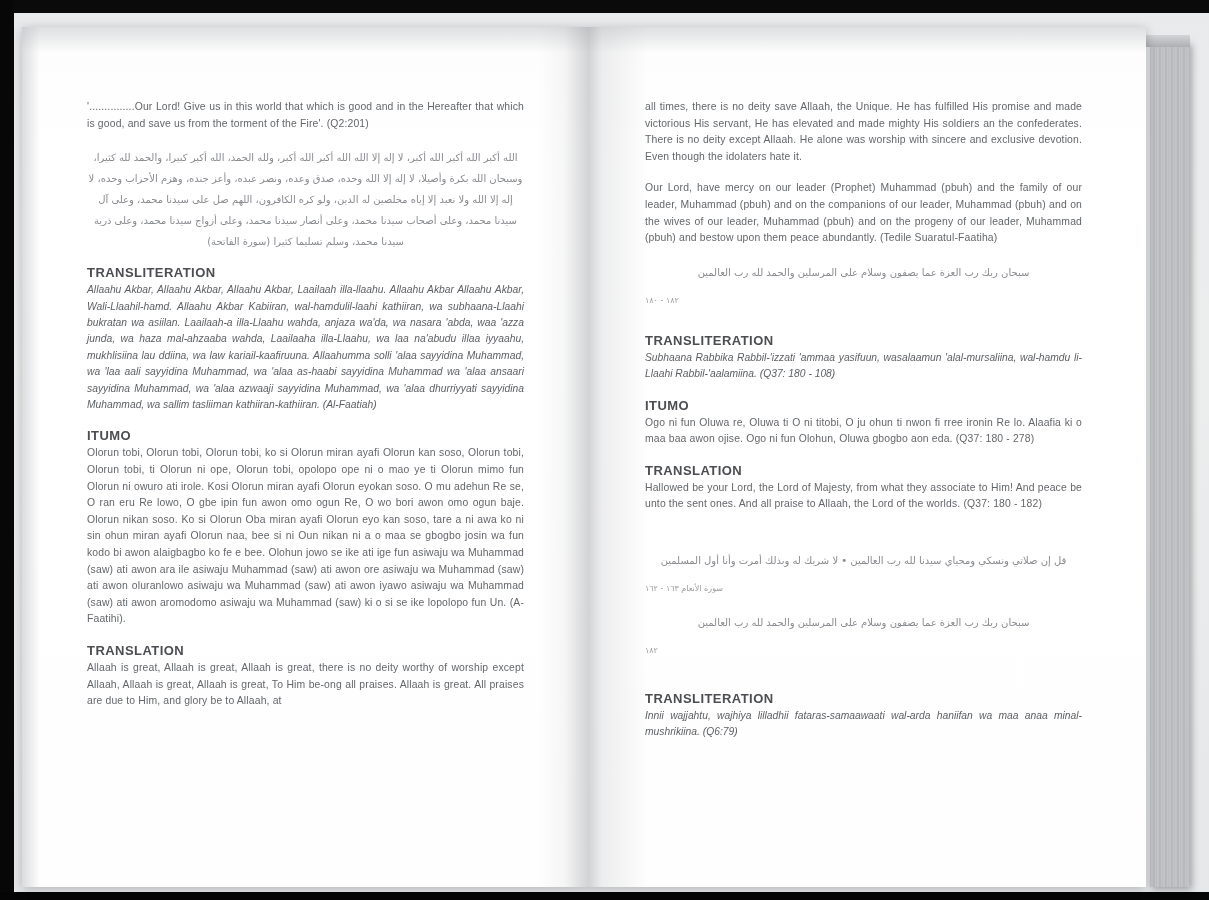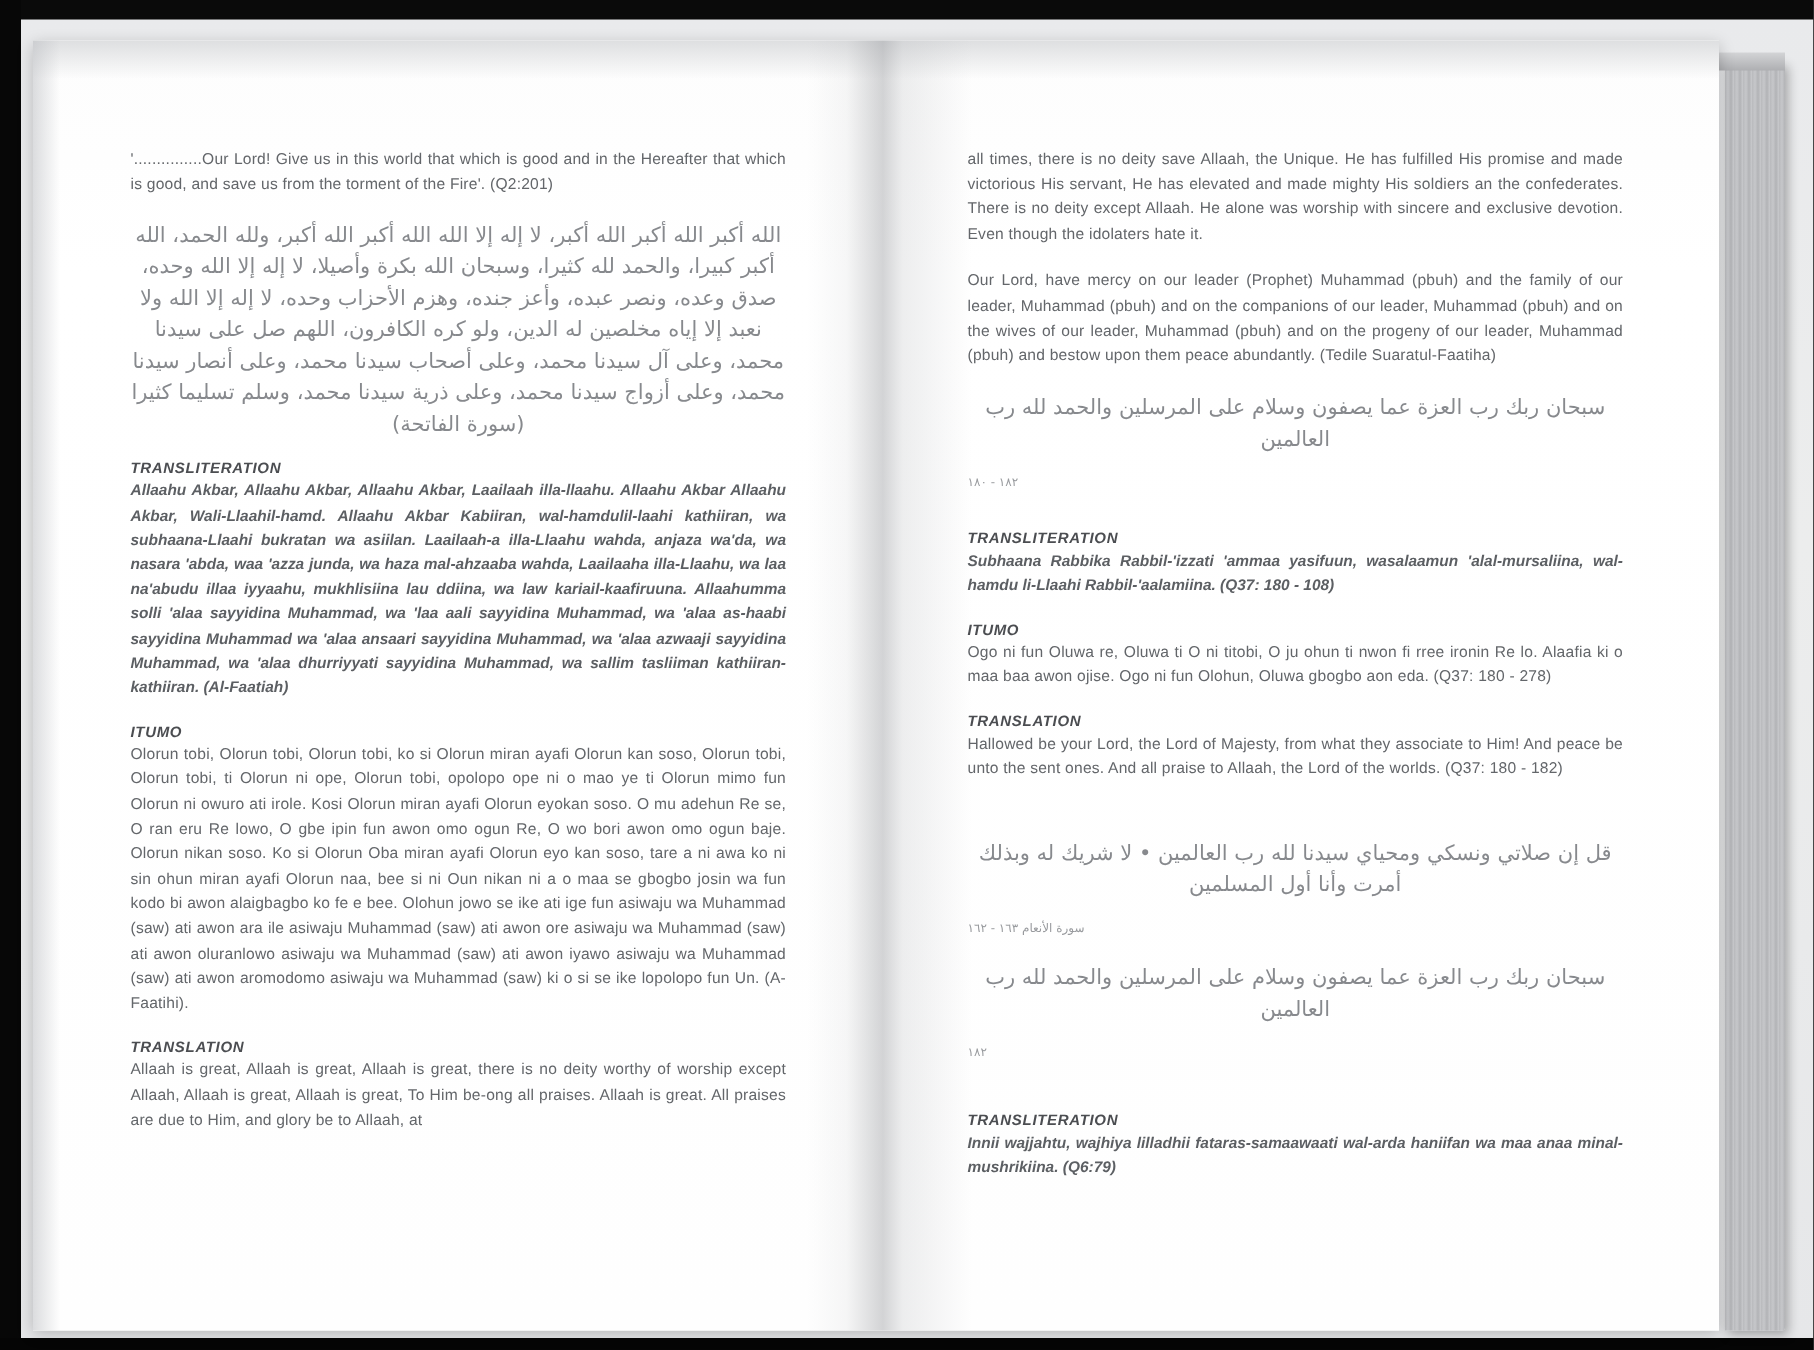--- a/index.html
+++ b/index.html
@@ -150,38 +150,37 @@
   .para {
     font-size: 10.4px;
     line-height: 16.6px;
     text-align: justify;
     margin: 0 0 15px 0;
     color: #63666a;
     letter-spacing: 0.15px;
   }
 
   .heading {
-    font-size: 10px;
+    font-size: 13px;
     font-weight: bold;
     letter-spacing: 0.45px;
     color: #4b4d51;
     margin: 0 0 2px 0;
-    font-style: italic;
   }
   .translit {
     font-size: 10.3px;
     font-style: italic;
-    font-weight: bold;
+    font-weight: normal;
     line-height: 16.4px;
     text-align: justify;
     color: #5c5f63;
     margin: 0 0 15px 0;
   }
   .arabic {
-    font-size: 14px;
+    font-size: 10px;
     line-height: 21px;
     direction: rtl;
     text-align: center;
     color: #6d7075;
     margin: 13px 0 13px 0;
     font-family: "DejaVu Sans", sans-serif;
     opacity: 0.82;
   }
   .arabic.small-ref {
     font-size: 8px;

